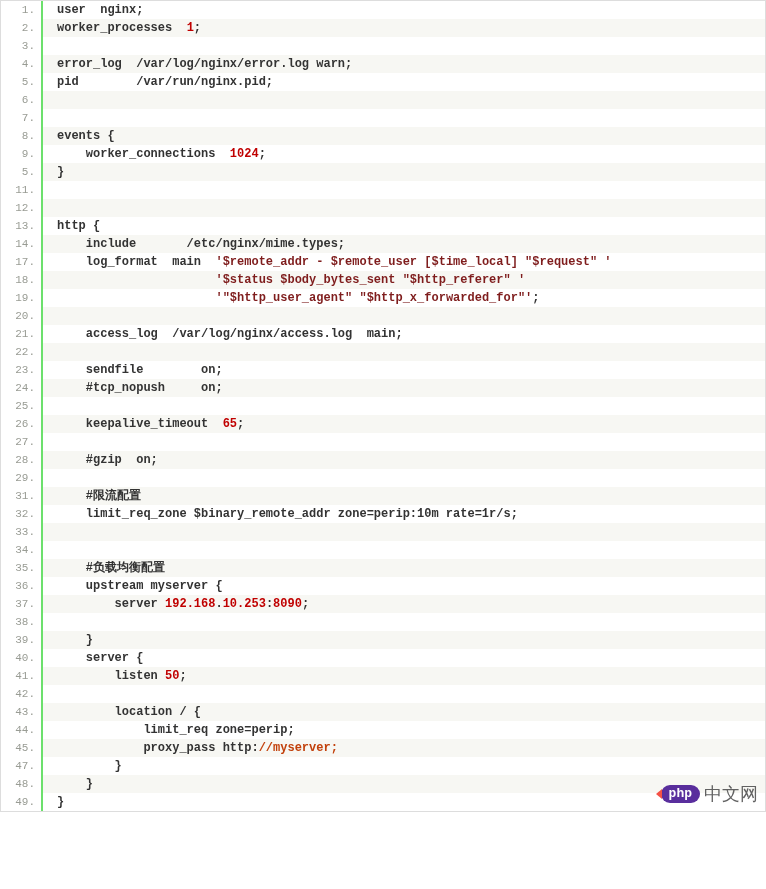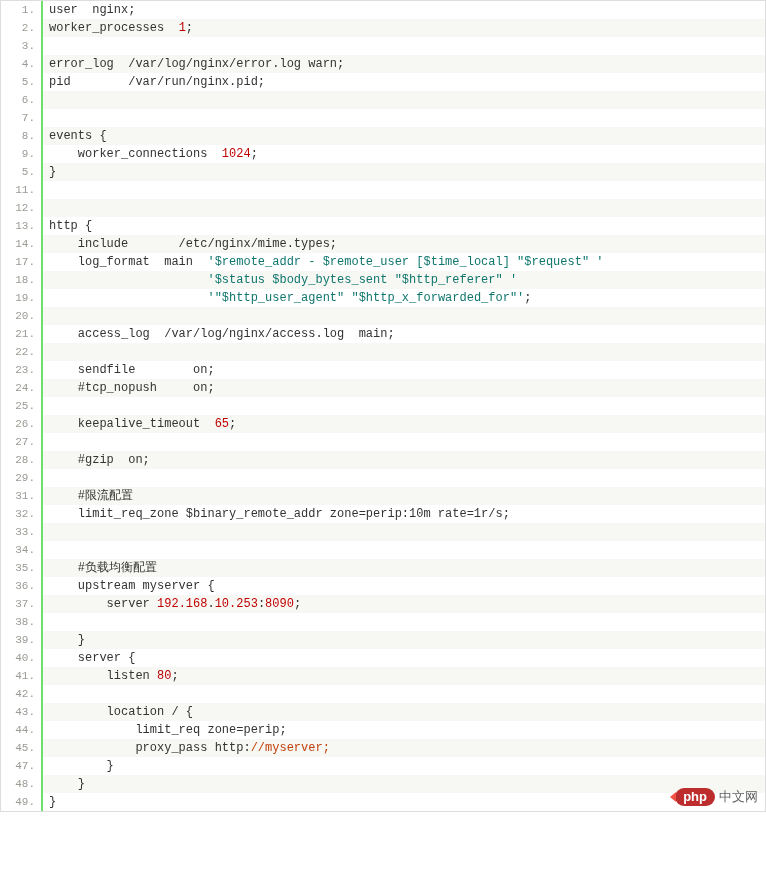--- a/index.html
+++ b/index.html
@@ -32,62 +32,63 @@
     text-align: right;
     padding-right: 6px;
     color: #999c94;
     background: #fff;
     border-right: 2px solid #6ce06c;
     user-select: none;
     font-size: 11px;
   }
   .code {
     flex: 1;
-    padding-left: 6px;
+    padding-left: 14px;
     white-space: pre;
     color: #333;
-  }
-  .tok-str { color: #0f766e; }
+    font-weight: bold;
+  }
+  .tok-str { color: #7f1d1d; }
   .tok-num { color: #c00000; }
   .tok-cmt { color: #c2410c; }
 
   .watermark {
     position: absolute;
     right: 8px;
     bottom: 6px;
     display: flex;
     align-items: center;
     gap: 4px;
     opacity: 0.92;
   }
   .wm-pill {
-    background: #b91c1c;
+    background: #4c1d95;
     color: #fff;
     font-weight: bold;
-    font-family: Liberation Sans, sans-serif;
+    font-family: Liberation Mono, monospace;
     font-size: 13px;
     padding: 1px 8px 2px 8px;
     border-radius: 9px;
     position: relative;
     text-align: right;
   }
   .wm-pill::before {
     content: '';
     position: absolute;
     left: -5px;
     top: 50%;
     transform: translateY(-50%);
     width: 0; height: 0;
     border-top: 5px solid transparent;
     border-bottom: 5px solid transparent;
     border-right: 6px solid #f44336;
   }
   .wm-text {
     font-family: Liberation Sans, sans-serif;
-    font-size: 13px;
+    font-size: 18px;
     color: #555;
   }
 </style>
 </head>
 <body>
 
 <div class="code-block" id="block">
     <div class="line">
       <div class="gutter">1.</div>
       <div class="code"><span>user  nginx;</span></div>
@@ -231,21 +232,21 @@
     <div class="line">
       <div class="gutter">39.</div>
       <div class="code"><span>    }</span></div>
     </div>
     <div class="line">
       <div class="gutter">40.</div>
       <div class="code"><span>    server {</span></div>
     </div>
     <div class="line">
       <div class="gutter">41.</div>
-      <div class="code"><span>        listen </span><span class="tok-num">80</span><span>;</span></div>
+      <div class="code"><span>        listen </span><span class="tok-num">50</span><span>;</span></div>
     </div>
     <div class="line">
       <div class="gutter">42.</div>
       <div class="code"><span> </span></div>
     </div>
     <div class="line">
       <div class="gutter">43.</div>
       <div class="code"><span>        location / {</span></div>
     </div>
     <div class="line">

